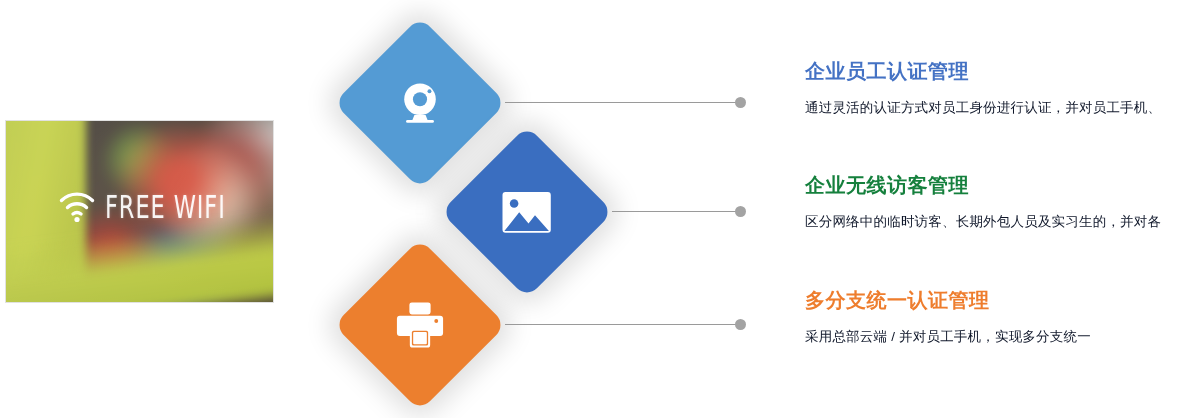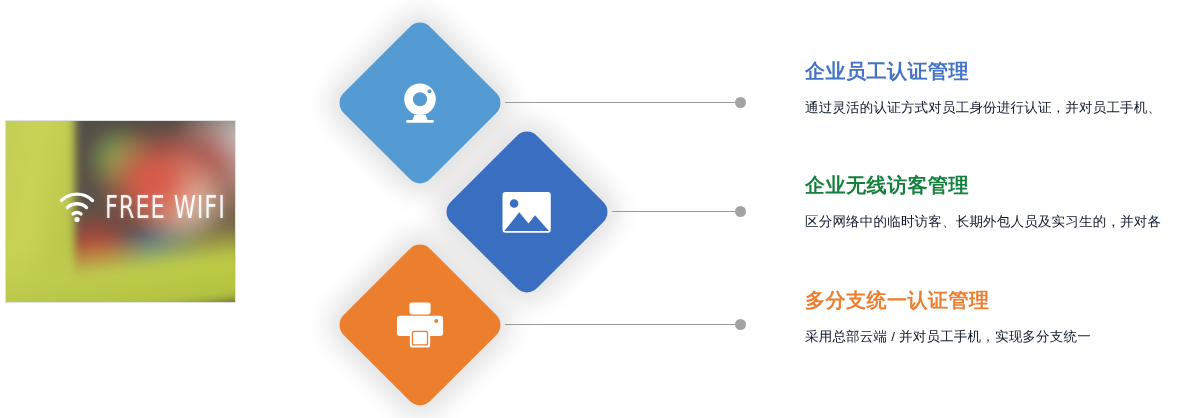--- a/index.html
+++ b/index.html
@@ -14,21 +14,21 @@
     overflow: hidden;
     font-family: "Liberation Sans", "DejaVu Sans", sans-serif;
     -webkit-font-smoothing: antialiased;
   }
 
   
   .photo {
     position: absolute;
     left: 6px;
     top: 121px;
-    width: 229px;
+    width: 267px;
     height: 181px;
     overflow: hidden;
     background: #7d8a3f;
     box-shadow: 0 0 0 1px rgba(200,200,200,0.55);
   }
   .photo .layer {
     position: absolute;
     inset: -10%;
   }
   

